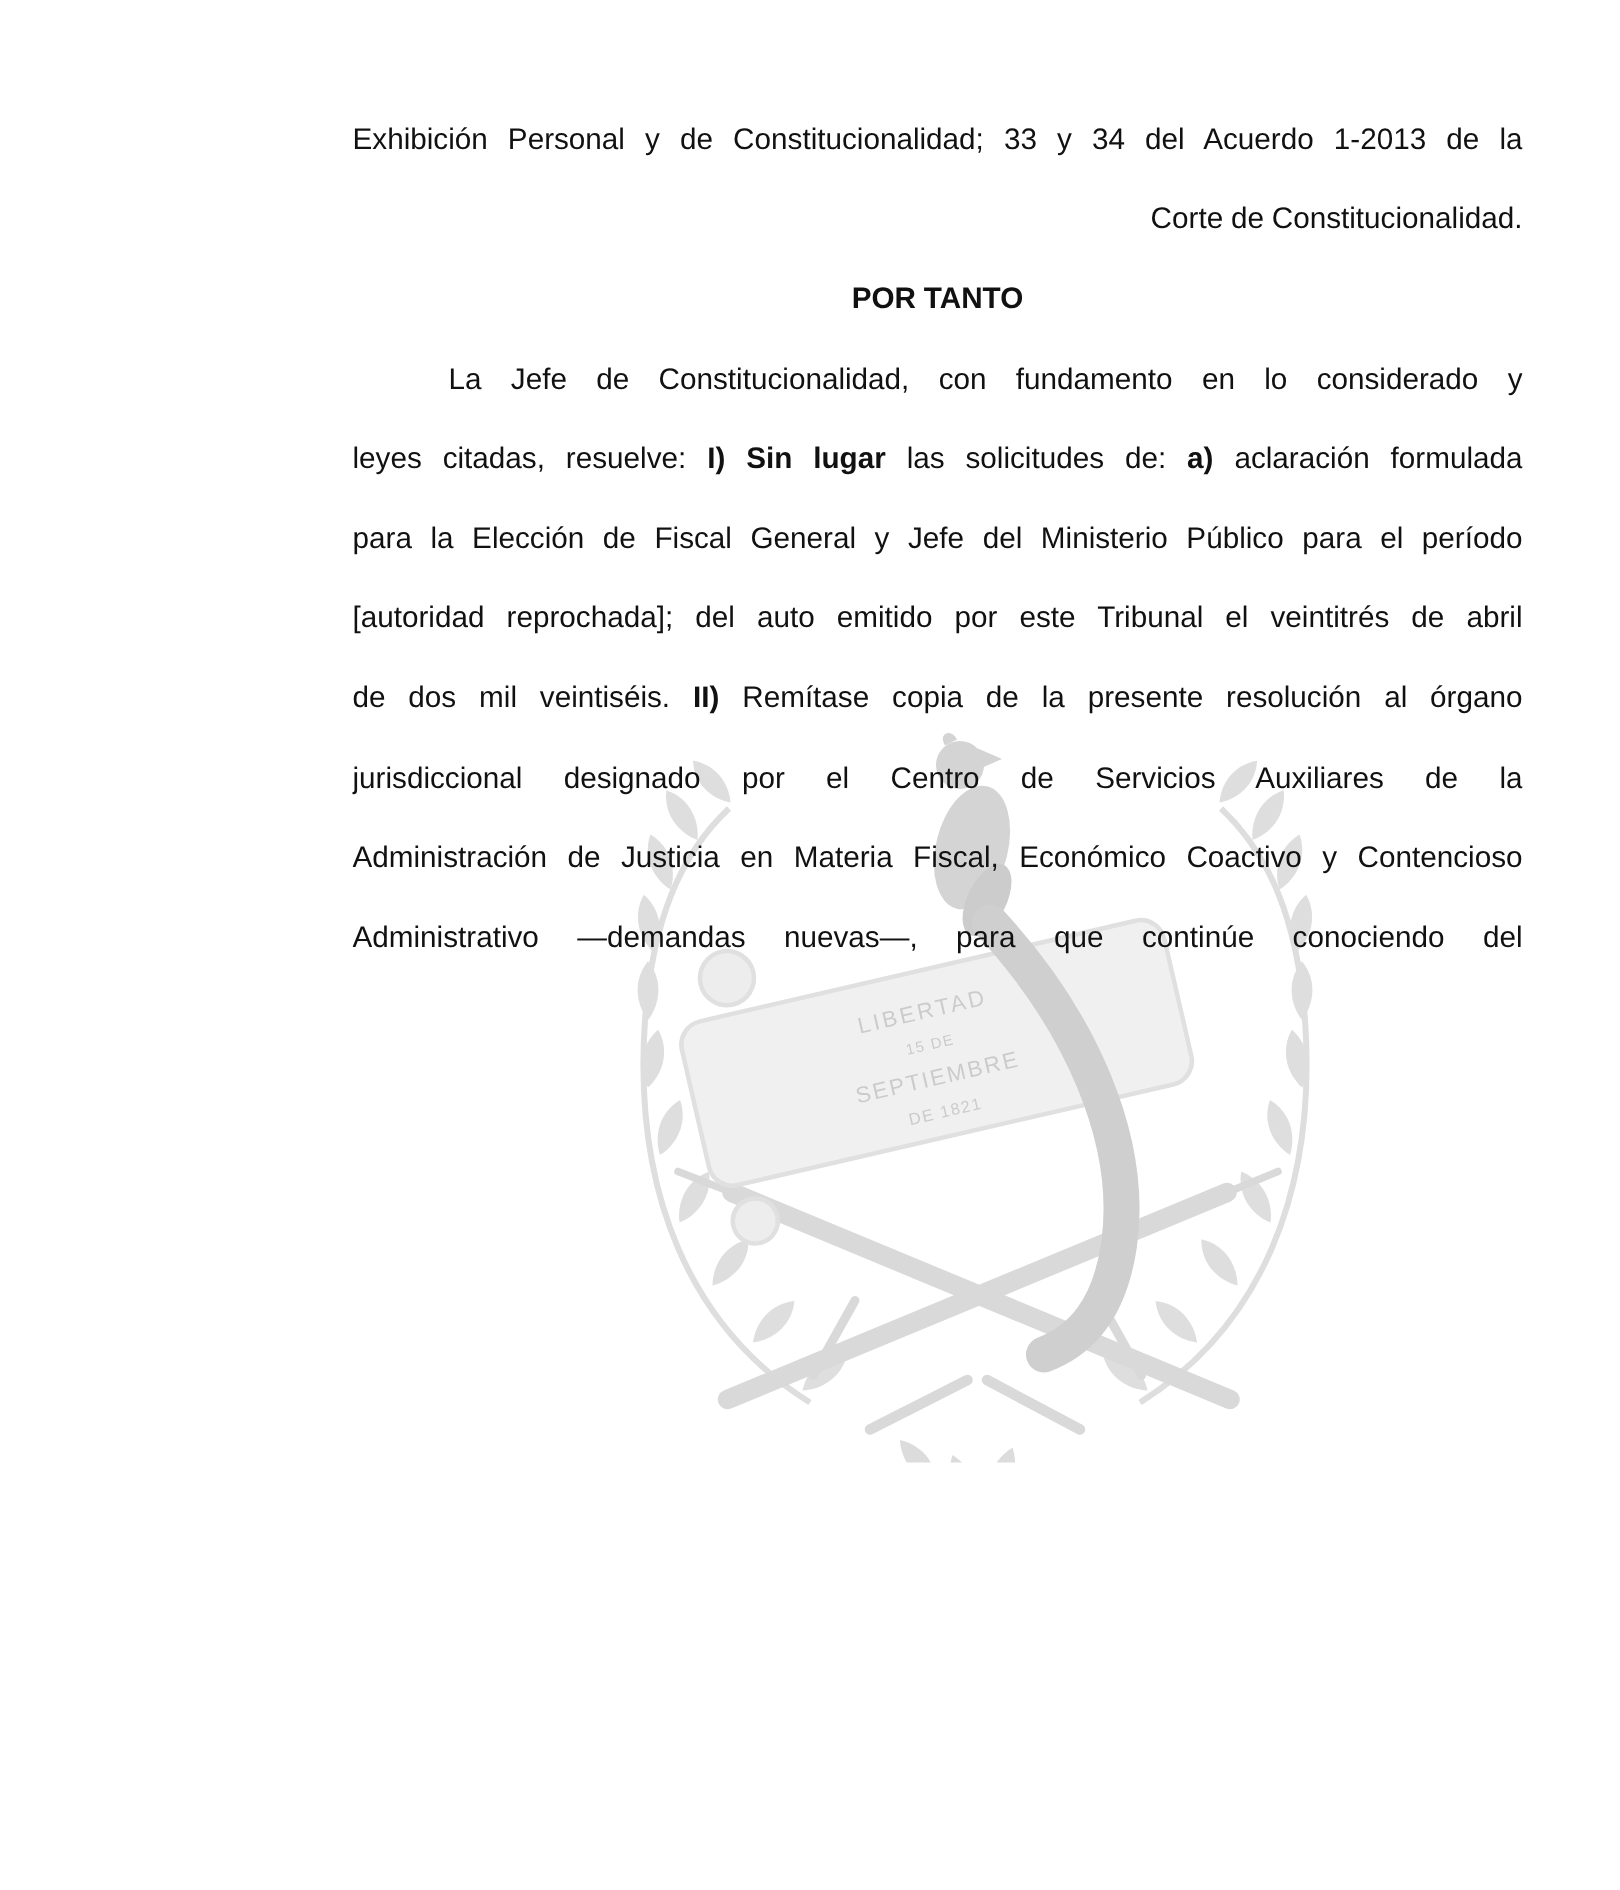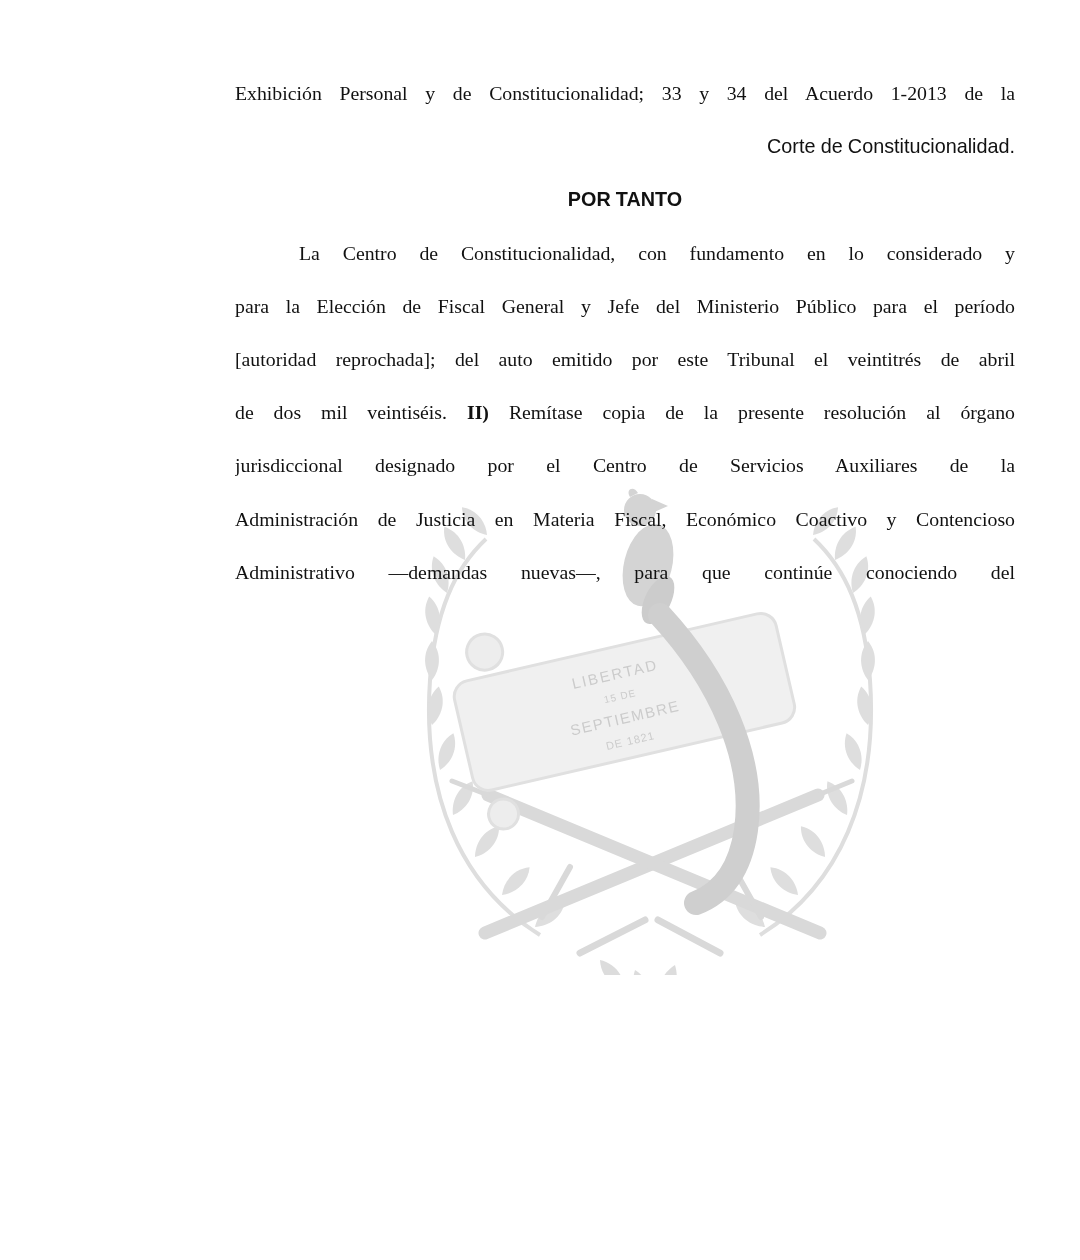--- a/index.html
+++ b/index.html
@@ -28,21 +28,21 @@
     font-size: 19.8px;
     word-spacing: -0.3px;
   }
   .line {
     height: 53.2px;
     line-height: 53.2px;
     text-align: right;
     overflow: hidden;
     white-space: normal;
   }
-  .line.j { text-align: justify; text-align-last: justify; font-family: Liberation Serif, serif; }
+  .line.j { text-align: justify; text-align-last: justify; }
   .line.c { text-align: center; text-align-last: center; }
   .line.ind { text-indent: 64px; }
   .seg-b { font-weight: 700; }
   .wm-scroll-text {
     fill: #bfbfbf;
     font-family: "Liberation Sans", sans-serif;
     opacity: 0.75;
   }
 </style>
 </head>
@@ -118,21 +118,22 @@
       <ellipse cx="258" cy="100" rx="24" ry="42" transform="rotate(14 258 100)"></ellipse>
       <ellipse cx="268" cy="135" rx="13" ry="26" transform="rotate(26 268 135)" fill="#cccccc"></ellipse>
       <path d="M270 150 C 330 215, 366 295, 356 365 C 350 406, 332 428, 306 438" fill="none" stroke="#cfcfcf" stroke-width="24" stroke-linecap="round"></path>
     </g>
   </svg>
 
   <div class="doc">
       <div class="line j"><span class="seg-r">Exhibición Personal y de Constitucionalidad; 33 y 34 del Acuerdo 1-2013 de la</span></div>
       <div class="line"><span class="seg-r">Corte de Constitucionalidad.</span></div>
       <div class="line c"><span class="seg-b">POR TANTO</span></div>
-      <div class="line j ind"><span class="seg-r">La Centro de Constitucionalidad, con fundamento en lo considerado y</span></div>
+      <div class="line j ind"><span class="seg-r">La Jefe de Constitucionalidad, con fundamento en lo considerado y</span></div>
+      <div class="line j"><span class="seg-r">leyes citadas, resuelve: </span><span class="seg-b">I) Sin lugar</span><span class="seg-r"> las solicitudes de: </span><span class="seg-b">a)</span><span class="seg-r"> aclaración formulada</span></div>
       <div class="line j"><span class="seg-r">para la Elección de Fiscal General y Jefe del Ministerio Público para el período</span></div>
       <div class="line j"><span class="seg-r">[autoridad reprochada]; del auto emitido por este Tribunal el veintitrés de abril</span></div>
       <div class="line j"><span class="seg-r">de dos mil veintiséis. </span><span class="seg-b">II)</span><span class="seg-r"> Remítase copia de la presente resolución al órgano</span></div>
       <div class="line j"><span class="seg-r">jurisdiccional designado por el Centro de Servicios Auxiliares de la</span></div>
       <div class="line j"><span class="seg-r">Administración de Justicia en Materia Fiscal, Económico Coactivo y Contencioso</span></div>
       <div class="line j"><span class="seg-r">Administrativo —demandas nuevas—, para que continúe conociendo del</span></div>
     </div>
 
 </div>
 

